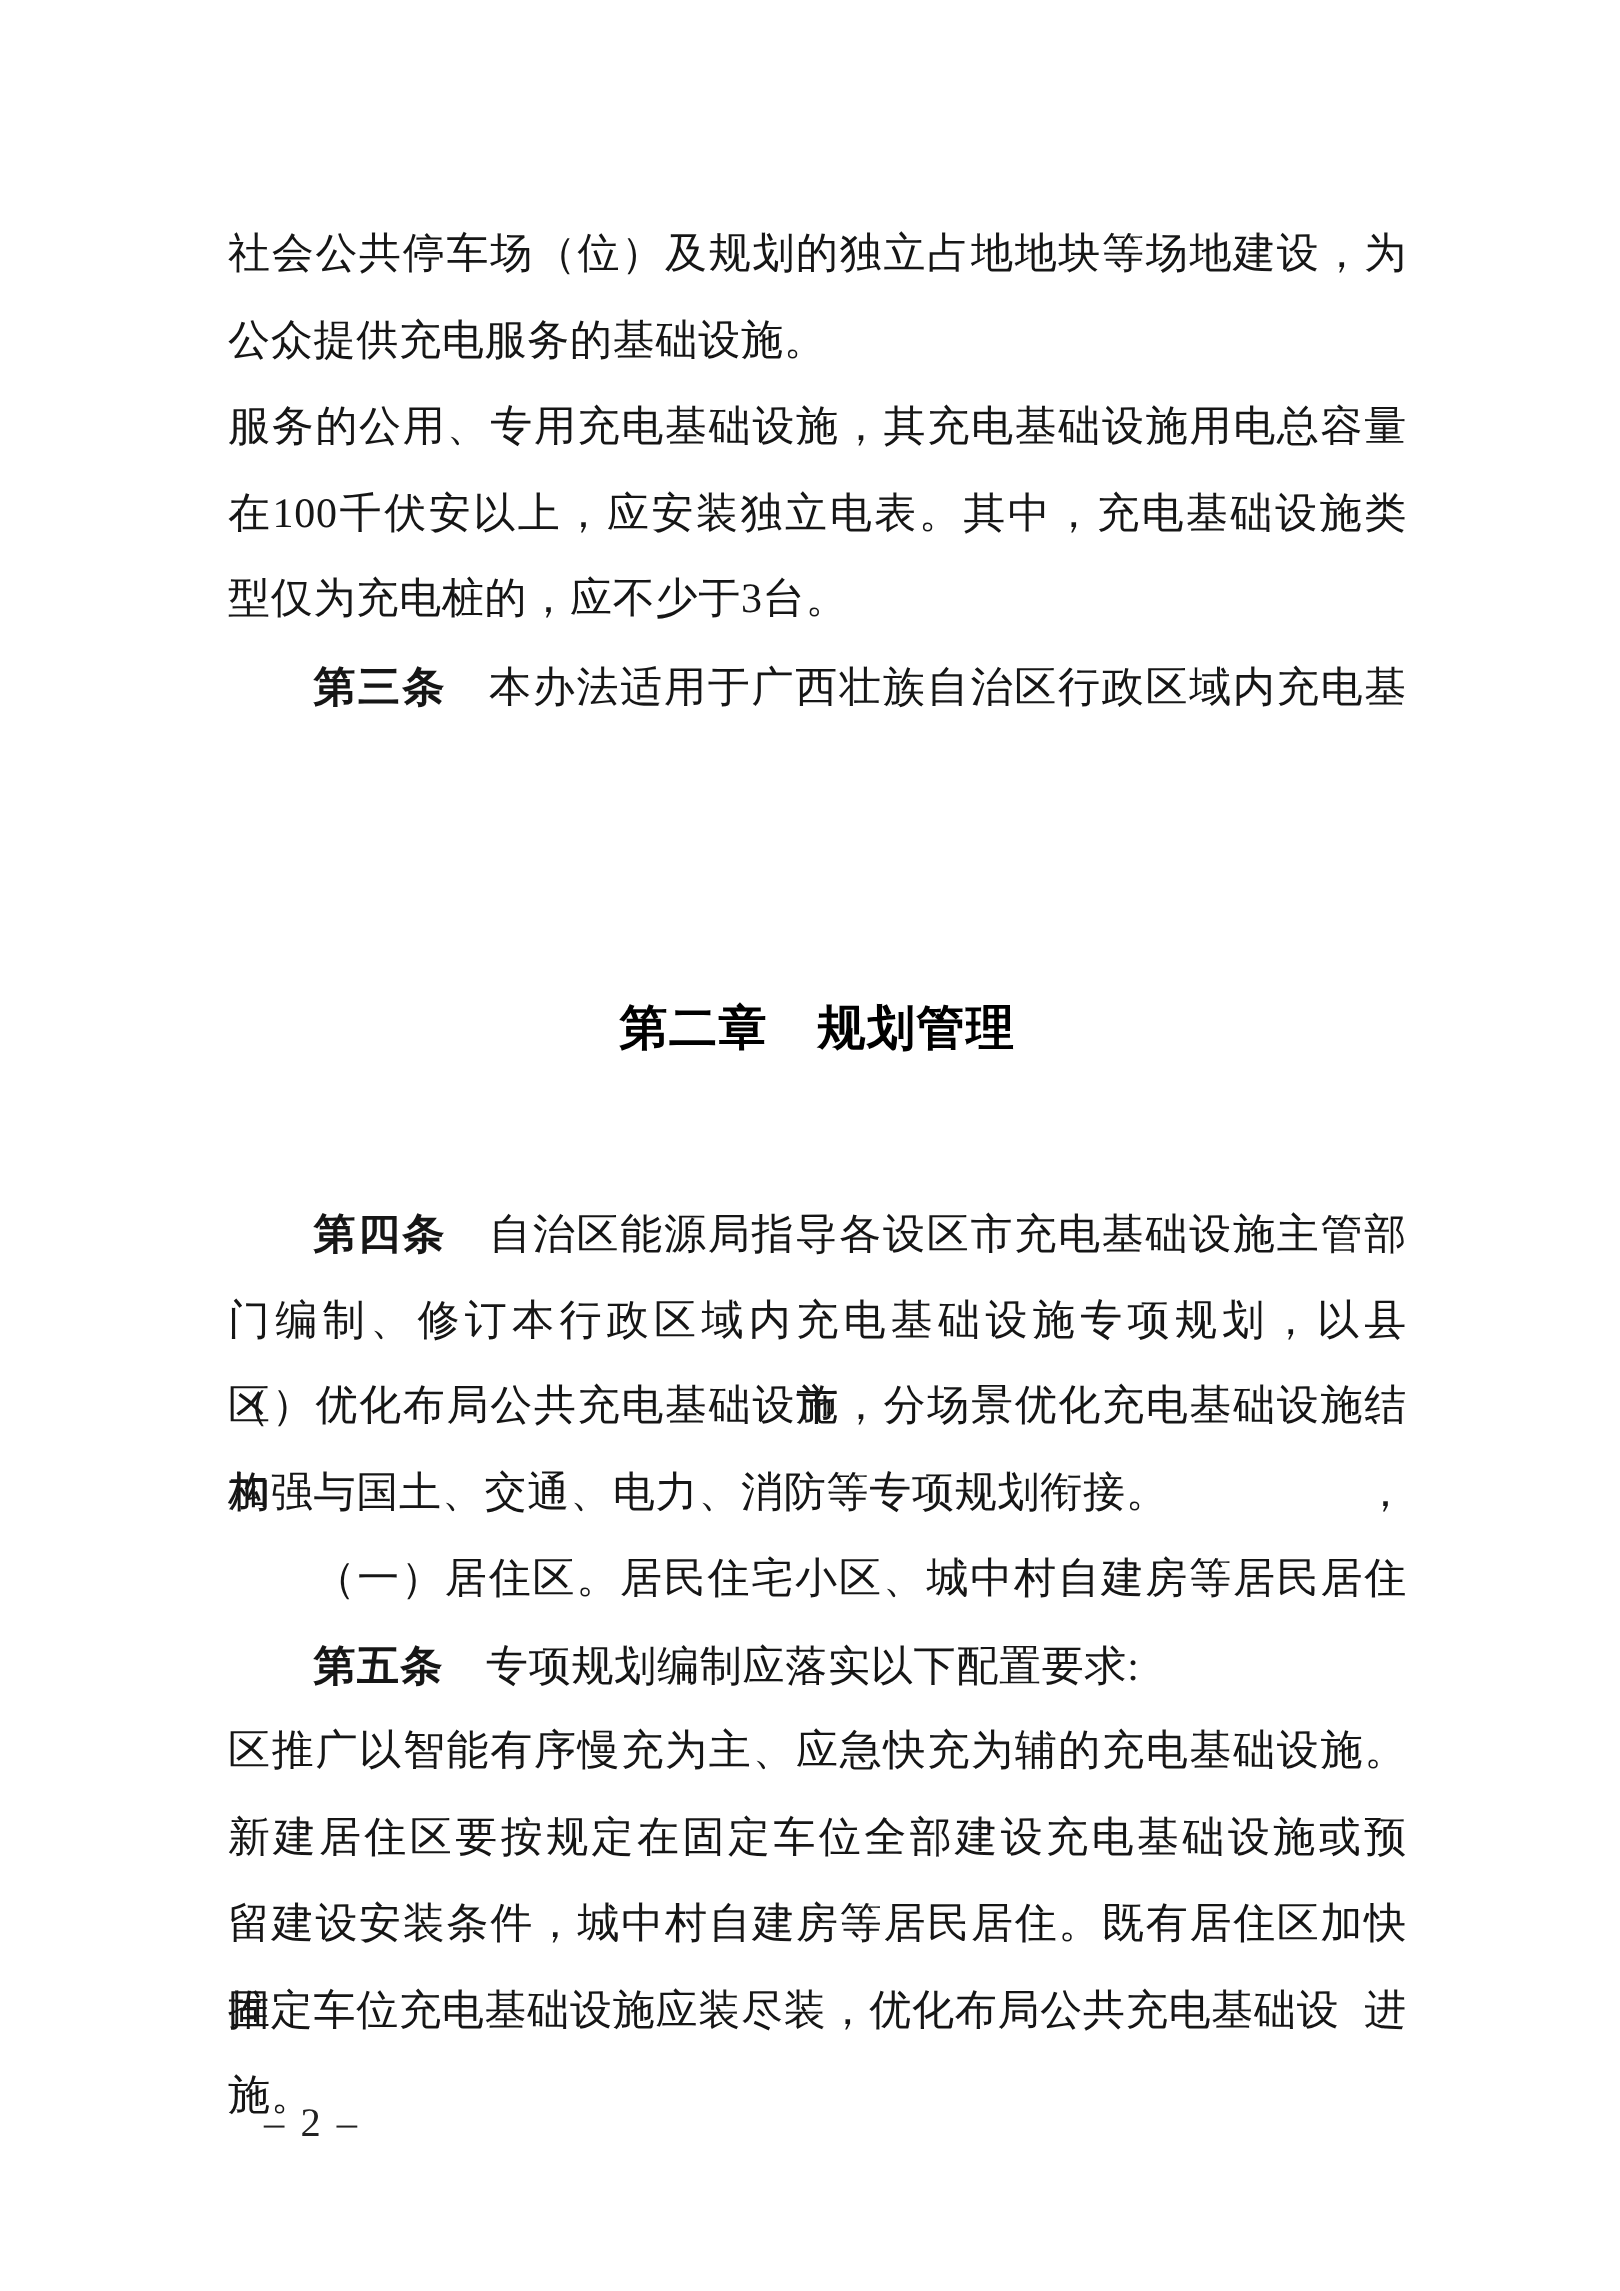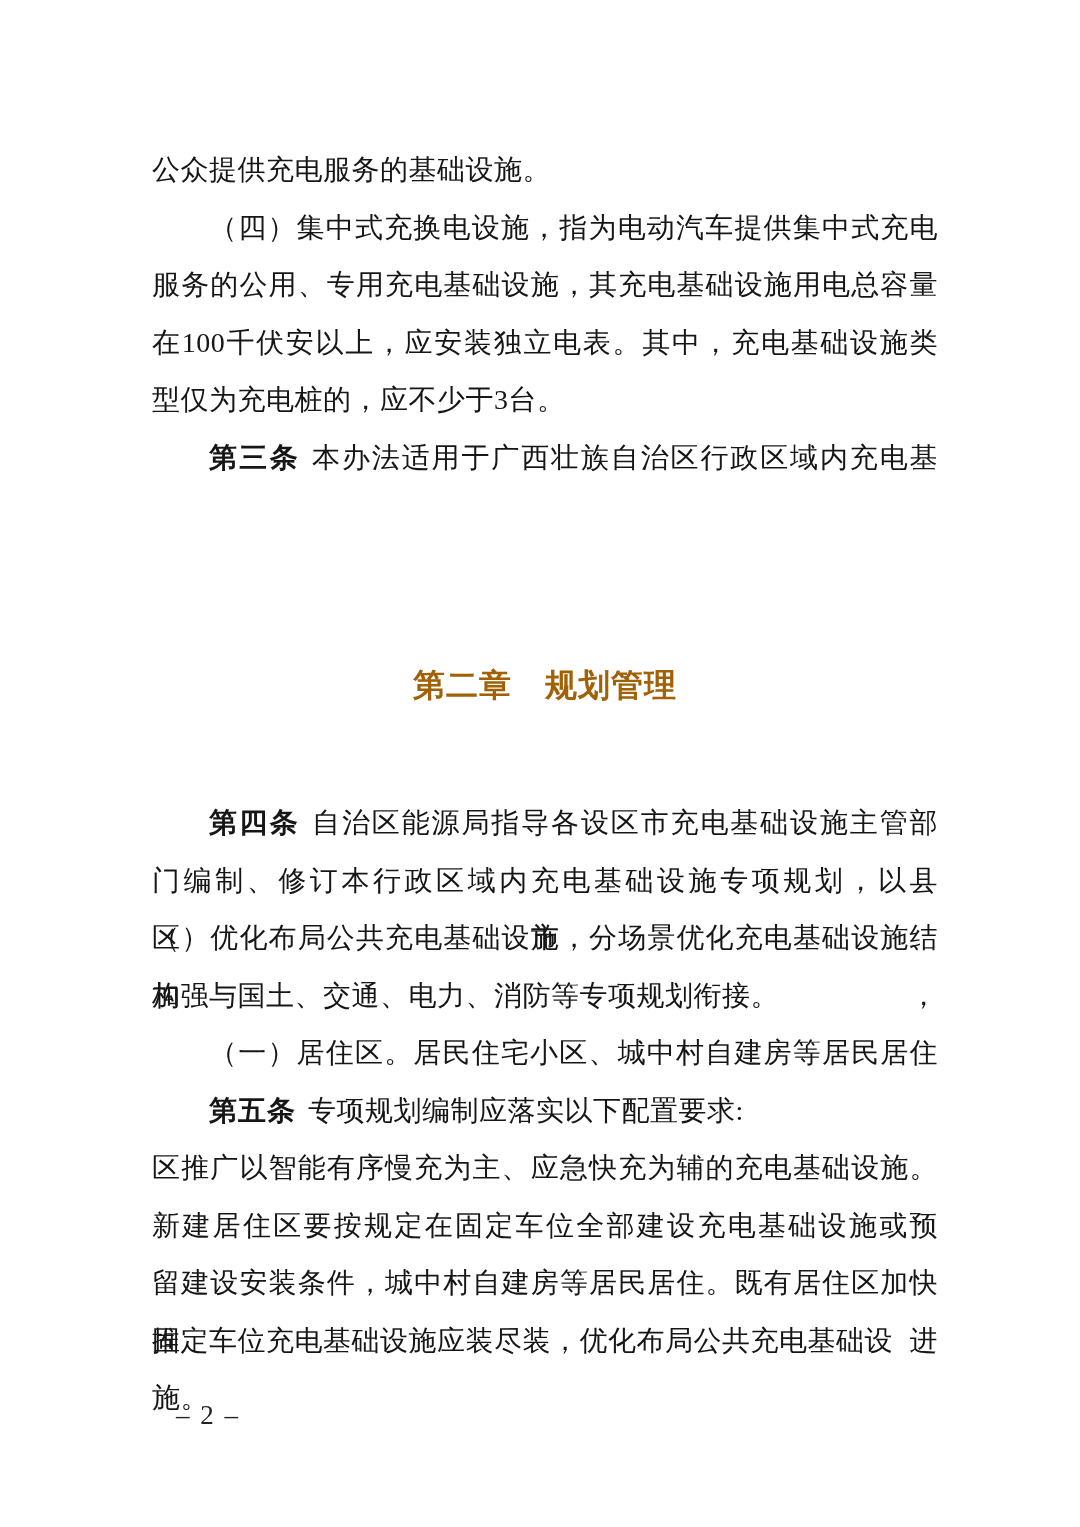--- a/index.html
+++ b/index.html
@@ -33,55 +33,55 @@
   .j {
     text-align: justify;
     text-align-last: justify;
   }
   .ind {
     text-indent: 57px;
   }
   .art {
     font-family: Liberation Sans, sans-serif;
     font-weight: 700;
-    margin-right: 12px;
+    margin-right: 28px;
     letter-spacing: 1px;
   }
   .chapter-heading {
     position: absolute;
     top: 656px;
     left: 152px;
     width: 786px;
     height: 58px;
     line-height: 58px;
     text-align: center;
     font-family: "Liberation Sans", "DejaVu Sans", sans-serif;
     font-weight: 700;
     font-size: 32px;
     letter-spacing: 1px;
-    color: #a16207;
+    color: #000000;
   }
   .page-number {
     position: absolute;
     left: 176px;
     top: 1400px;
     font-size: 27px;
     letter-spacing: 2px;
     color: #222222;
     font-family: "Liberation Serif", "DejaVu Serif", serif;
   }
 </style>
 </head>
 <body>
 
 <div class="page">
 
   <div class="body-block block-1">
+    <div class="ln j">社会公共停车场（位）及规划的独立占地地块等场地建设，为</div>
     <div class="ln">公众提供充电服务的基础设施。</div>
-    <div class="ln ind j">（四）集中式充换电设施，指为电动汽车提供集中式充电</div>
     <div class="ln j">服务的公用、专用充电基础设施，其充电基础设施用电总容量</div>
     <div class="ln j">在100千伏安以上，应安装独立电表。其中，充电基础设施类</div>
     <div class="ln">型仅为充电桩的，应不少于3台。</div>
     <div class="ln ind j"><span class="art">第三条</span><span>本办法适用于广西壮族自治区行政区域内充电基</span></div>
   </div>
 
   <div class="chapter-heading">第二章　规划管理</div>
 
   <div class="body-block block-2">
     <div class="ln ind j"><span class="art">第四条</span><span>自治区能源局指导各设区市充电基础设施主管部</span></div>

